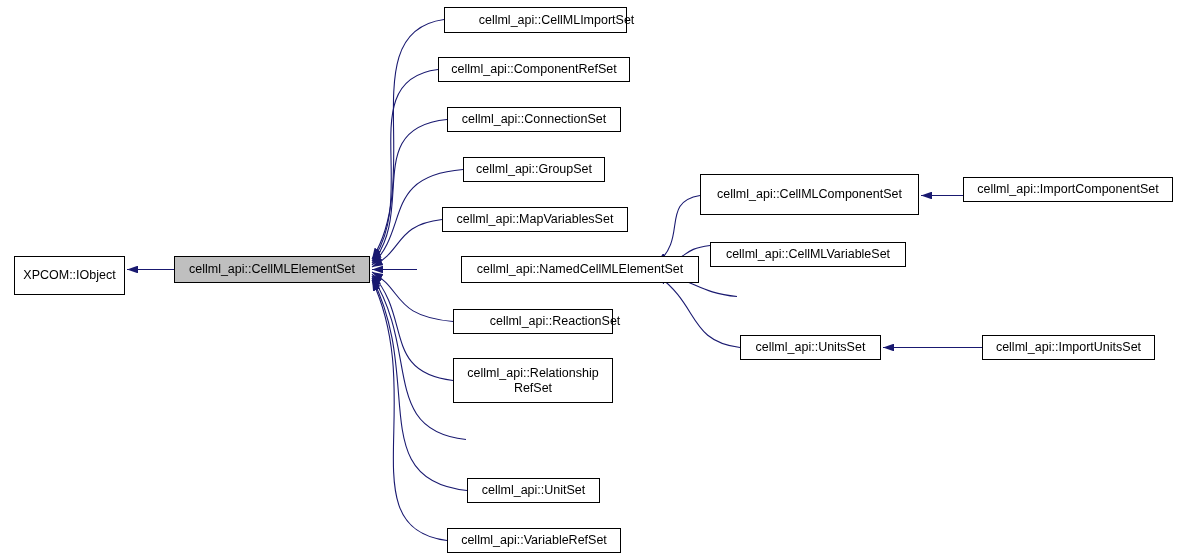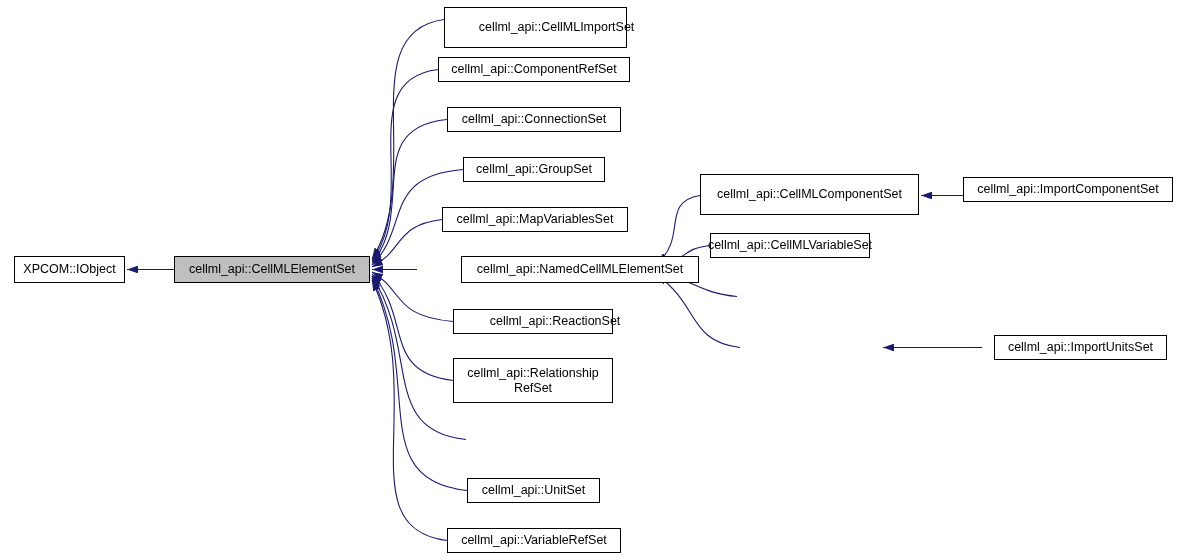--- a/index.html
+++ b/index.html
@@ -70,25 +70,25 @@
 
     <path class="edge" d="M700,195.5 C660,202 688,238 657,263" marker-end="url(#arrow)"></path>
     <path class="edge" d="M710,245.5 C678,250 694,257 657,266" marker-end="url(#arrow)"></path>
     <path class="edge" d="M737,296.5 C700,293 696,281 657,272" marker-end="url(#arrow)"></path>
     <path class="edge" d="M740,347.5 C688,341 700,306 657,275" marker-end="url(#arrow)"></path>
 
     <path class="edge" d="M963,195.5 L921,195.5" marker-end="url(#arrow)"></path>
     <path class="edge" d="M982,347.5 L883,347.5" marker-end="url(#arrow)"></path>
   </svg>
 
-  <div class="node" style="left:14px; top:256px; width:111px; height:27px;">XPCOM::IObject</div>
+  <div class="node" style="left:14px; top:256px; width:111px; height:39px;">XPCOM::IObject</div>
 
   <div class="node highlight" style="left:174px; top:256px; width:196px; height:27px;">cellml_api::CellMLElementSet</div>
 
-  <div class="node" style="left:444px; top:7px; width:183px; height:41px;padding-left:46px;">cellml_api::CellMLImportSet</div>
+  <div class="node" style="left:444px; top:7px; width:183px; height:26px;padding-left:46px;">cellml_api::CellMLImportSet</div>
 
   <div class="node" style="left:438px; top:57px; width:192px; height:25px;">cellml_api::ComponentRefSet</div>
 
   <div class="node" style="left:447px; top:107px; width:174px; height:25px;">cellml_api::ConnectionSet</div>
 
   <div class="node" style="left:463px; top:157px; width:142px; height:25px;">cellml_api::GroupSet</div>
 
   <div class="node" style="left:442px; top:207px; width:186px; height:25px;">cellml_api::MapVariablesSet</div>
 
   <div class="node" style="left:417px; top:256px; width:238px; height:27px;margin-left:44px;">cellml_api::NamedCellMLElementSet</div>
@@ -98,21 +98,22 @@
   <div class="node" style="left:453px; top:358px; width:160px; height:45px;">cellml_api::Relationship
 RefSet</div>
 
 
   <div class="node" style="left:467px; top:478px; width:133px; height:25px;">cellml_api::UnitSet</div>
 
   <div class="node" style="left:447px; top:528px; width:174px; height:25px;">cellml_api::VariableRefSet</div>
 
   <div class="node" style="left:700px; top:174px; width:219px; height:41px;">cellml_api::CellMLComponentSet</div>
 
-  <div class="node" style="left:710px; top:233px; width:160px; height:25px;">cellml_api::CellMLVariableSet</div>
+  <div class="node" style="left:710px; top:242px; width:196px; height:25px;">cellml_api::CellMLVariableSet</div>
 
 
+  <div class="node" style="left:740px; top:335px; width:141px; height:25px;">cellml_api::UnitsSet</div>
 
   <div class="node" style="left:963px; top:177px; width:210px; height:25px;">cellml_api::ImportComponentSet</div>
 
-  <div class="node" style="left:982px; top:335px; width:173px; height:25px;margin-left:12px;">cellml_api::ImportUnitsSet</div>
+  <div class="node" style="left:982px; top:335px; width:173px; height:25px;">cellml_api::ImportUnitsSet</div>
 
 </div>
 
 </body></html>

